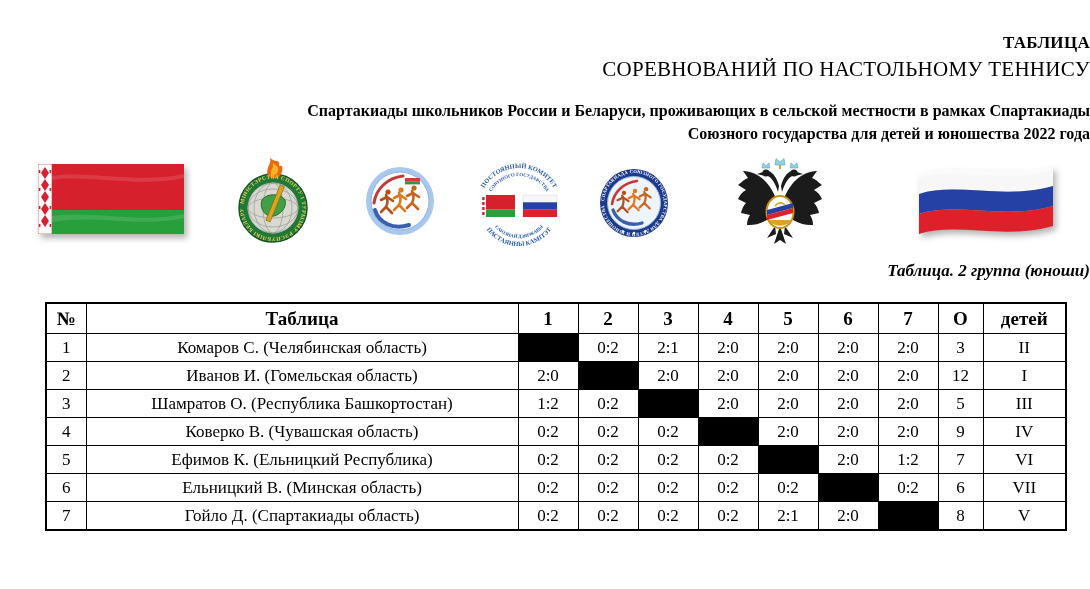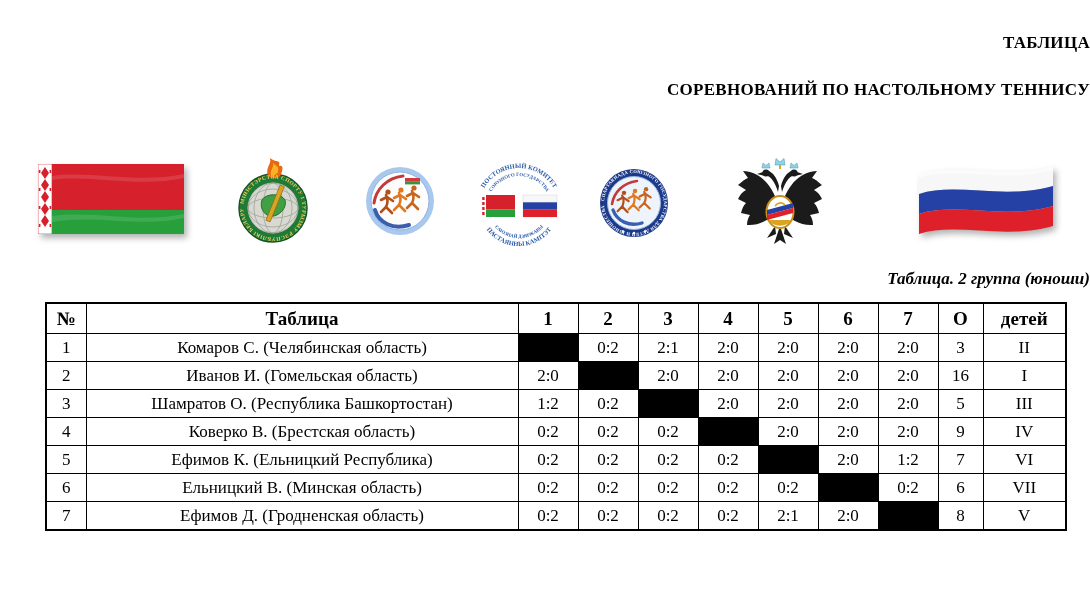--- a/index.html
+++ b/index.html
@@ -2,23 +2,23 @@
 <html><head>
 <meta charset="utf-8">
 <style>
   html,body{margin:0;padding:0;background:#fff;}
   .page{
     position:relative;width:1090px;height:589px;background:#ffffff;overflow:hidden;
     font-family:"Liberation Serif","DejaVu Serif",serif;color:#000;
   }
   .centered{position:absolute;left:0;width:100%;text-align:right;}
   .doc-title{top:33px;font-size:17px;font-weight:bold;letter-spacing:.3px;}
-  .doc-subtitle{top:80px;font-size:17px;font-weight:bold;letter-spacing:.3px;}
+  .doc-subtitle{top:57px;font-size:21px;font-weight:normal;letter-spacing:.3px;}
   .doc-desc{top:99px;font-size:16px;font-weight:bold;line-height:23px;}
-  .table-caption{top:269px;font-size:17px;font-weight:bold;font-style:italic;}
+  .table-caption{top:261px;font-size:17px;font-weight:bold;font-style:italic;}
   .logo{position:absolute;}
   .logo svg{display:block;}
   .flag-shadow{filter:drop-shadow(3px 4px 3px rgba(0,0,0,0.30));}
   table.results{
     position:absolute;left:45px;top:302px;width:1020px;
     border-collapse:collapse;table-layout:fixed;background:#fff;
     border:2px solid #000;
   }
   table.results td,table.results th{
     border:1px solid #000;padding:0;text-align:center;overflow:hidden;
@@ -31,20 +31,24 @@
   col.w-num{width:40px;} col.w-team{width:432px;} col.w-score{width:60px;}
   col.w-pts{width:45px;} col.w-place{width:83px;}
 </style>
 </head>
 <body>
 
 <div class="page">
 
   <div class="centered doc-title">ТАБЛИЦА</div>
   <div class="centered doc-subtitle">СОРЕВНОВАНИЙ ПО НАСТОЛЬНОМУ ТЕННИСУ</div>
+  <div class="centered doc-desc">
+    <div>Спартакиады школьников России и Беларуси, проживающих в сельской местности в рамках Спартакиады</div>
+    <div>Союзного государства для детей и юношества  2022 года</div>
+  </div>
 
   <div class="logo flag-shadow" style="left:38px;top:164px;">
     <svg width="146" height="70" viewBox="0 0 146 70">
       <rect x="0" y="0" width="14" height="70" fill="#ffffff" stroke="#d6202c" stroke-width="0.6"></rect>
       <g fill="#d6202c">
         <path d="M7,3 L11,9 L7,15 L3,9 Z"></path>
           <path d="M7,15 L11,21 L7,27 L3,21 Z"></path>
         <path d="M7,27 L11,33 L7,39 L3,33 Z"></path>
           <path d="M7,39 L11,45 L7,51 L3,45 Z"></path>
         <path d="M7,51 L11,57 L7,63 L3,57 Z"></path>
@@ -283,39 +287,39 @@
         <tr>
           <td class="c-num">2</td>
           <td class="c-team">Иванов И. (Гомельская область)</td>
           <td class="c-score">2:0</td>
           <td class="c-score self"></td>
           <td class="c-score">2:0</td>
           <td class="c-score">2:0</td>
           <td class="c-score">2:0</td>
           <td class="c-score">2:0</td>
           <td class="c-score">2:0</td>
-          <td class="c-pts">16</td>
+          <td class="c-pts">12</td>
           <td class="c-place">I</td>
         </tr>
         <tr>
           <td class="c-num">3</td>
           <td class="c-team">Шамратов О. (Республика Башкортостан)</td>
           <td class="c-score">1:2</td>
           <td class="c-score">0:2</td>
           <td class="c-score self"></td>
           <td class="c-score">2:0</td>
           <td class="c-score">2:0</td>
           <td class="c-score">2:0</td>
           <td class="c-score">2:0</td>
           <td class="c-pts">5</td>
           <td class="c-place">III</td>
         </tr>
         <tr>
           <td class="c-num">4</td>
-          <td class="c-team">Коверко В. (Брестская область)</td>
+          <td class="c-team">Коверко В. (Чувашская область)</td>
           <td class="c-score">0:2</td>
           <td class="c-score">0:2</td>
           <td class="c-score">0:2</td>
           <td class="c-score self"></td>
           <td class="c-score">2:0</td>
           <td class="c-score">2:0</td>
           <td class="c-score">2:0</td>
           <td class="c-pts">9</td>
           <td class="c-place">IV</td>
         </tr>
@@ -340,21 +344,21 @@
           <td class="c-score">0:2</td>
           <td class="c-score">0:2</td>
           <td class="c-score">0:2</td>
           <td class="c-score self"></td>
           <td class="c-score">0:2</td>
           <td class="c-pts">6</td>
           <td class="c-place">VII</td>
         </tr>
         <tr>
           <td class="c-num">7</td>
-          <td class="c-team">Ефимов Д. (Гродненская область)</td>
+          <td class="c-team">Гойло Д. (Спартакиады область)</td>
           <td class="c-score">0:2</td>
           <td class="c-score">0:2</td>
           <td class="c-score">0:2</td>
           <td class="c-score">0:2</td>
           <td class="c-score">2:1</td>
           <td class="c-score">2:0</td>
           <td class="c-score self"></td>
           <td class="c-pts">8</td>
           <td class="c-place">V</td>
         </tr>

